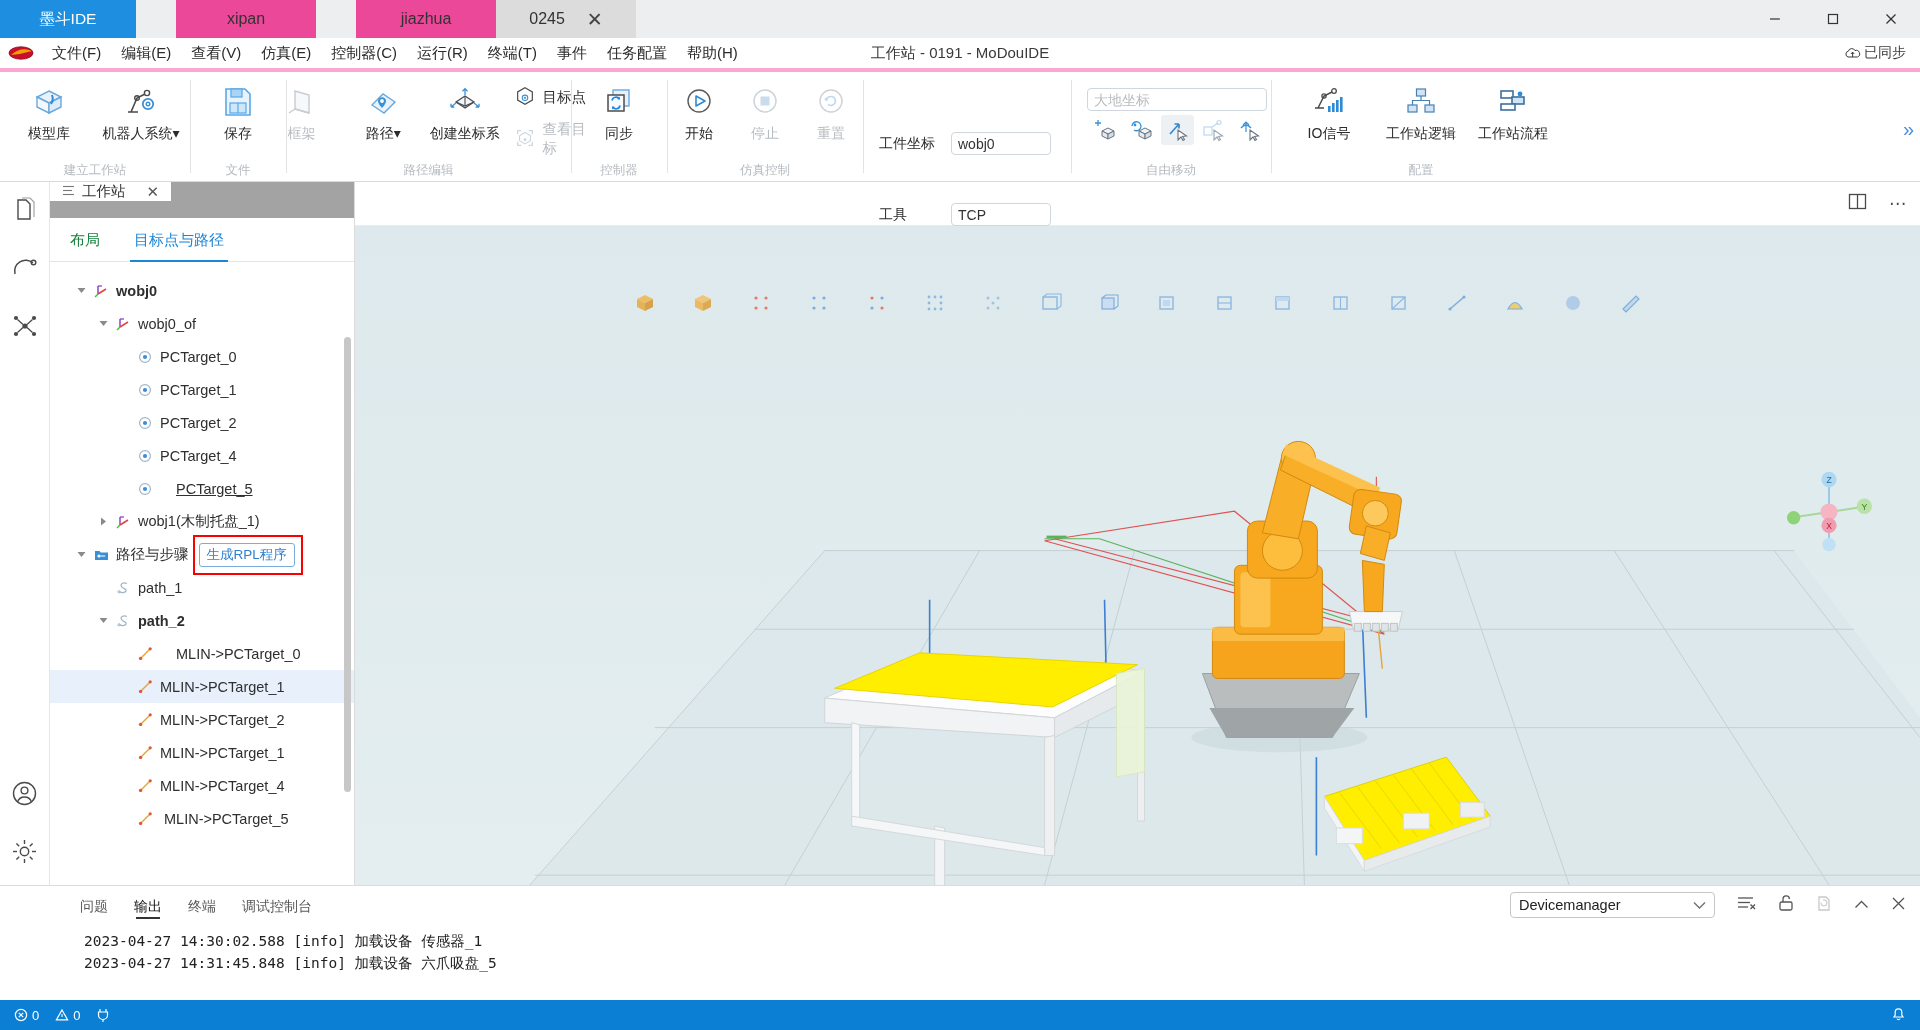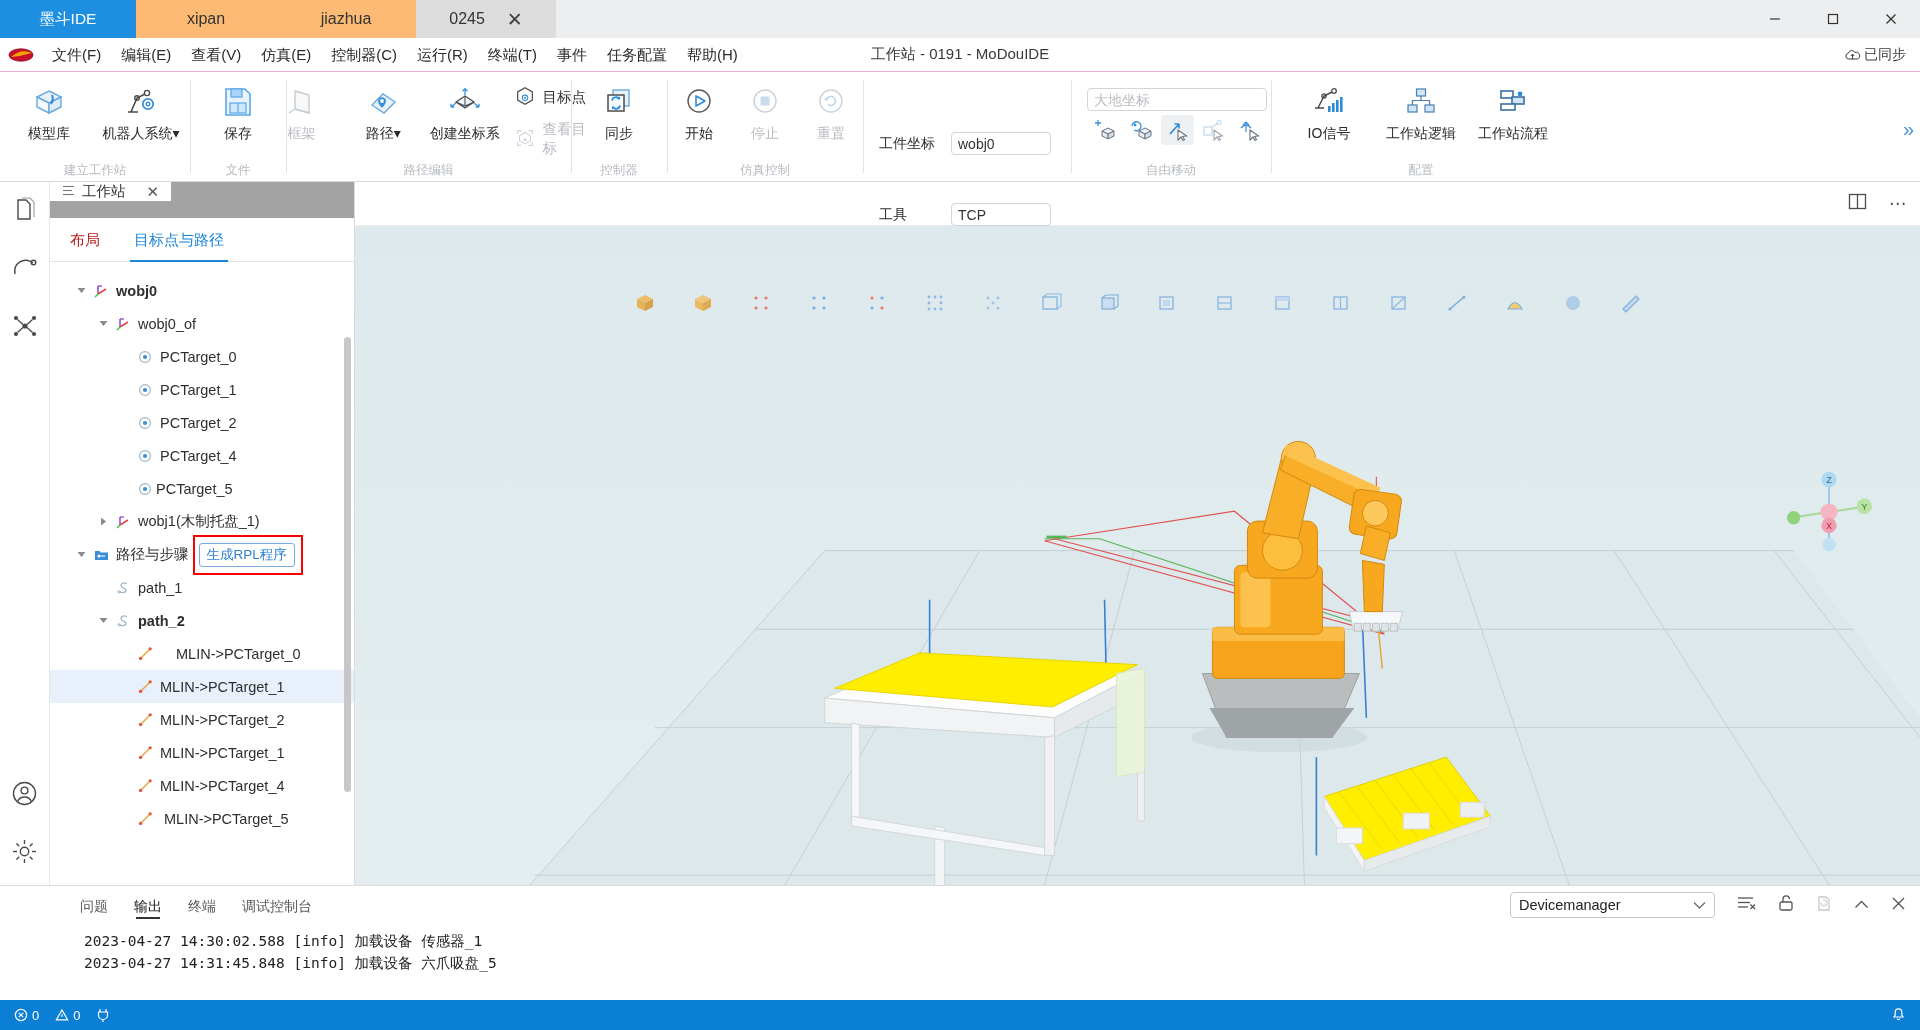--- a/index.html
+++ b/index.html
@@ -10,30 +10,30 @@
     color: #333;
     background:#fff;
   }
   .app { width:1920px; height:1030px; display:flex; flex-direction:column; position:relative; }
 
   
   .titlebar { height:38px; background:#eceef0; display:flex; align-items:stretch; flex:0 0 38px; }
   .tab { min-width:140px; padding:0 26px; display:flex; align-items:center; justify-content:center;
          font-size:16px; color:#333; cursor:default; position:relative; }
   .tab.active-brand { background:#1e8fe0; color:#fff; min-width:136px; font-size:15.5px; }
-  .tab.plain { background:#fdba74; }
+  .tab.plain { background:#ec4899;margin-left:40px; }
   .tab.current { background:#dcdcdc; }
   .tab-close { margin-left:22px; font-size:19px; color:#444; line-height:1; }
   .tabfill { flex:1; background:#eceef0; }
   .wbtns { display:flex; align-items:stretch; }
   .wbtn { width:58px; display:flex; align-items:center; justify-content:center; font-size:17px; color:#333; }
 
   
   .menubar { height:34px; background:#fff; display:flex; align-items:center; flex:0 0 34px;
-             border-bottom:1px solid #f9a8d4; position:relative; }
+             border-bottom:4px solid #f9a8d4; position:relative; }
   .brandmark { width:42px; display:flex; align-items:center; justify-content:center; }
   .menu-item { padding:0 10px; font-size:15px; color:#2b2b2b; line-height:34px; white-space:nowrap; }
   .win-title { position:absolute; left:0; right:0; text-align:center; font-size:15px; color:#3a3a3a;
                pointer-events:none; }
   .sync { position:absolute; right:14px; display:flex; align-items:center; gap:3px; font-size:14px; color:#3a3a3a; }
 
   
   .ribbon { height:110px; background:#fff; border-bottom:1px solid #d9d9d9; display:flex;
             align-items:stretch; flex:0 0 110px; position:relative; }
   .rgroup { display:flex; flex-direction:column; align-items:center; justify-content:flex-start;
@@ -70,21 +70,21 @@
 
   .leftpanel { width:305px; background:#fff; border-right:1px solid #dcdcdc;
                display:flex; flex-direction:column; min-height:0; }
   .lp-tabbar { height:36px; background:#a3a3a3; display:flex; align-items:flex-start; }
   .lp-tab { display:flex; align-items:center; gap:7px; padding:0 12px; background:#fff;
             font-size:14.5px; color:#333; }
   .lp-tab .x { margin-left:14px; font-size:15px; color:#555; }
   .lp-tabfill { flex:1; background:#f3f3f3; }
   .subtabs { height:44px; display:flex; align-items:center; gap:34px; padding-left:20px;
              border-bottom:1px solid #e4e4e4; }
-  .subtab { font-size:15px; color:#b91c1c; height:44px; line-height:44px; position:relative; }
+  .subtab { font-size:15px; color:#15803d; height:44px; line-height:44px; position:relative; }
   .subtab.active { color:#1b85d6; }
   .subtab.active::after { content:""; position:absolute; left:-4px; right:-4px; bottom:0; height:2px; background:#1b85d6; }
   .tree { flex:1; overflow:hidden; padding-top:12px; position:relative; }
   .trow { height:33px; display:flex; align-items:center; font-size:14.5px; color:#2f2f2f; white-space:nowrap; }
   .trow.sel { background:#e8f1fb; }
   .trow.bold { font-weight:bold; }
   .caret { width:18px; display:inline-flex; justify-content:center; color:#8a8a8a; font-size:9px; }
   .ticon { width:22px; display:inline-flex; justify-content:center; align-items:center; }
   .rplbtn { margin-left:10px; border:1px solid #7aadde; color:#2f7fd0; background:#fff;
             font-size:13.5px; border-radius:3px; padding:2px 7px; font-family:inherit; }
@@ -605,21 +605,21 @@
             <span style="margin-left: 4px;">PCTarget_4</span>
           </div>
           <div class="trow" style="padding-left: 66px;">
             <span class="caret"></span>
             <span class="ticon">
               <svg width="14" height="14" viewBox="0 0 14 14">
                 <circle cx="7" cy="7" r="5.4" fill="none" stroke="#9fb6c9" stroke-width="1.2"></circle>
                 <circle cx="7" cy="7" r="2.1" fill="#3a90d8"></circle>
               </svg>
             </span>
-            <span style="margin-left: 0;">PCTarget_5</span>
+            <span style="margin-left: 20px; text-decoration: underline;">PCTarget_5</span>
           </div>
           <div class="trow" style="padding-left: 44px;">
             <span class="caret">
               <svg width="9" height="9" viewBox="0 0 9 9">
                 <path d="M2 0.5 L7 4.5 L2 8.5 Z" fill="#8a8a8a"></path>
               </svg>
             </span>
             <span class="ticon">
               <svg width="15" height="15" viewBox="0 0 15 15">
                 <line x1="4" y1="11" x2="4" y2="3" stroke="#8e44c9" stroke-width="1.5"></line>

